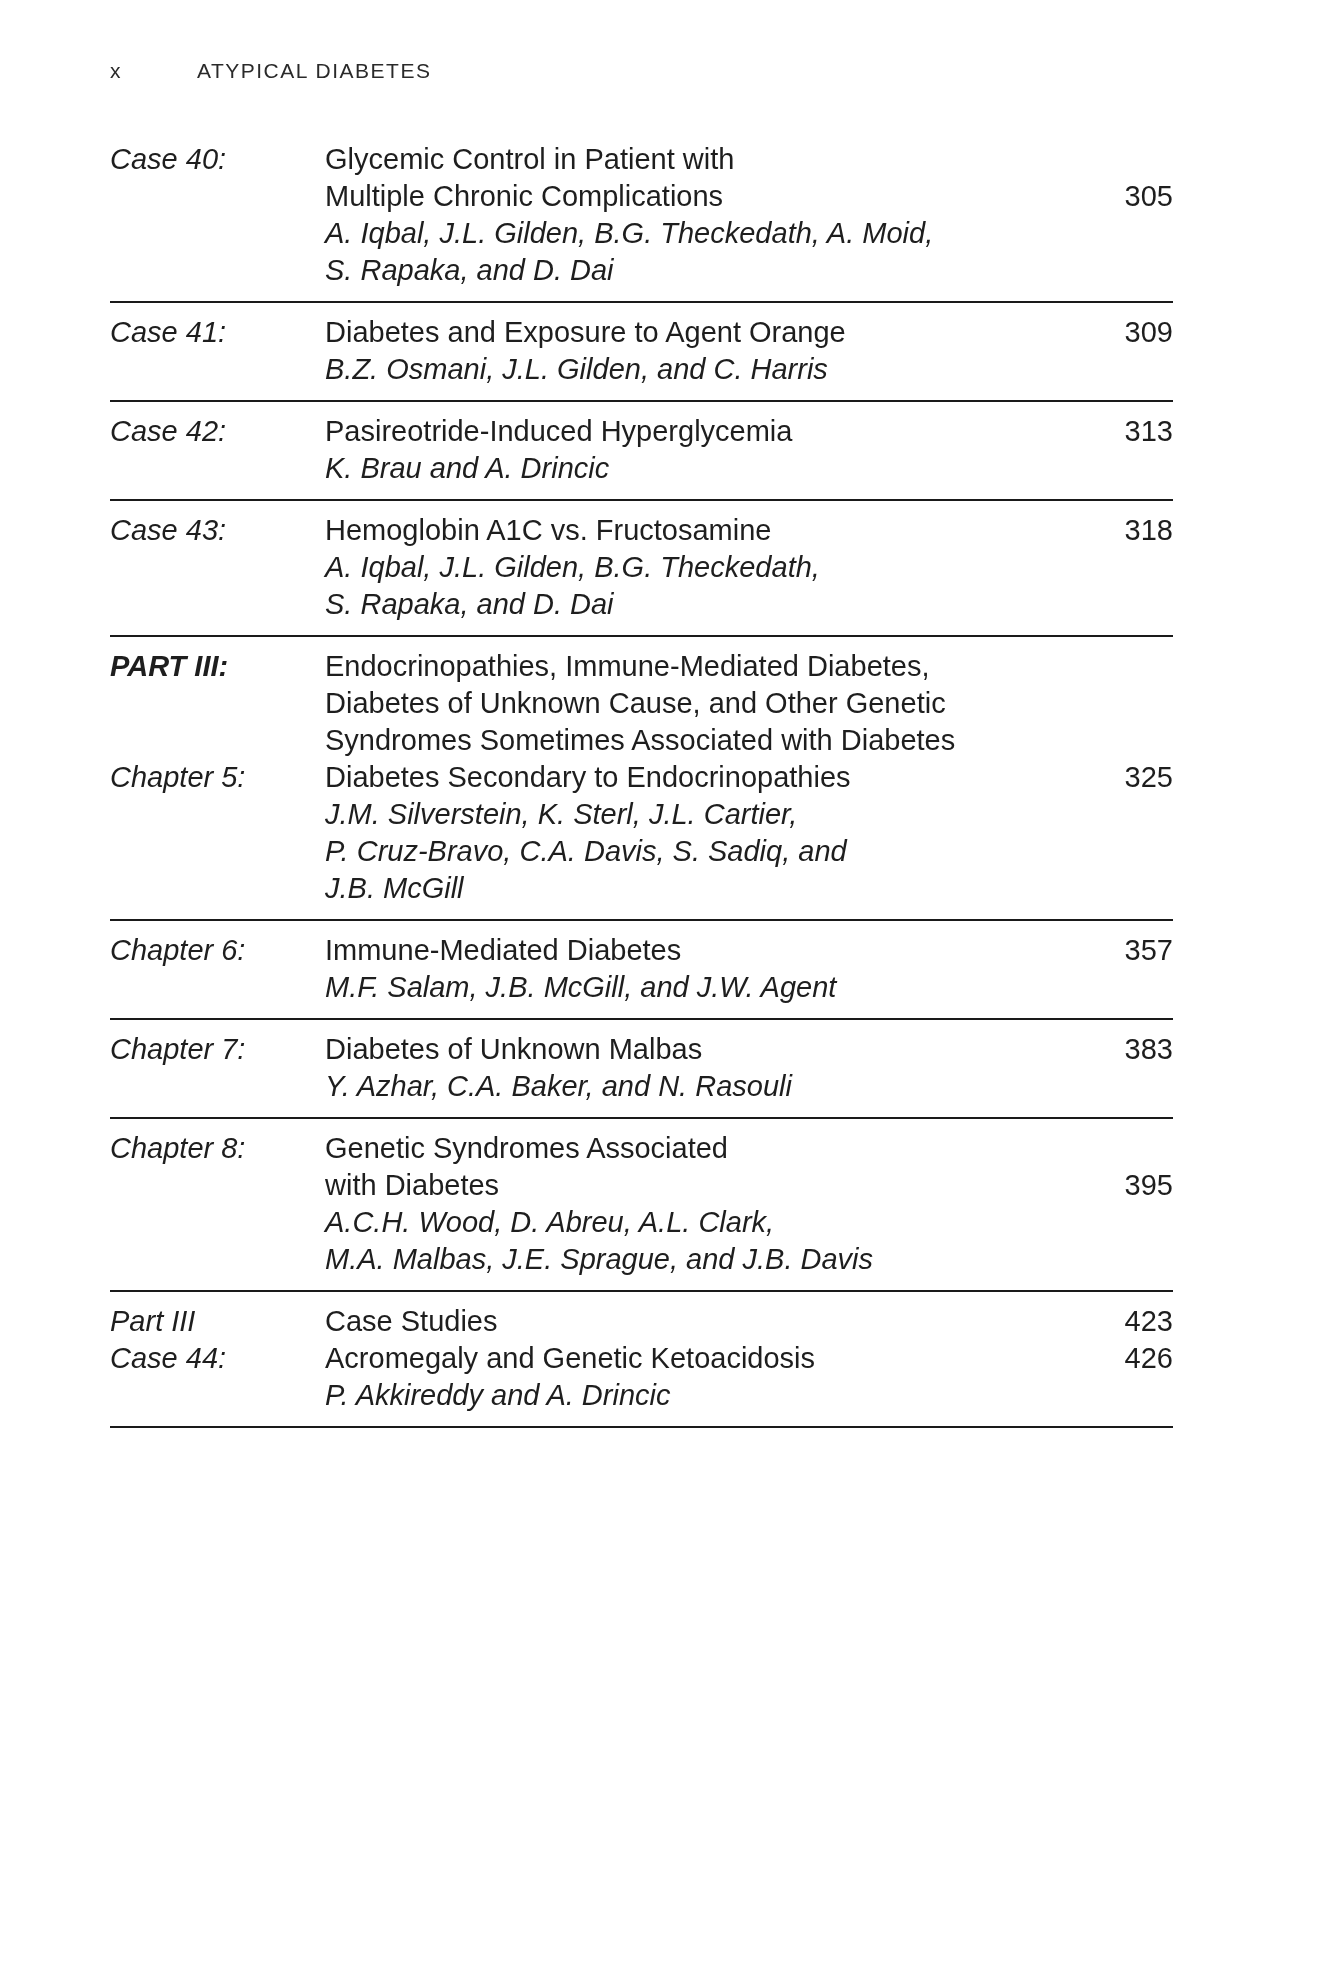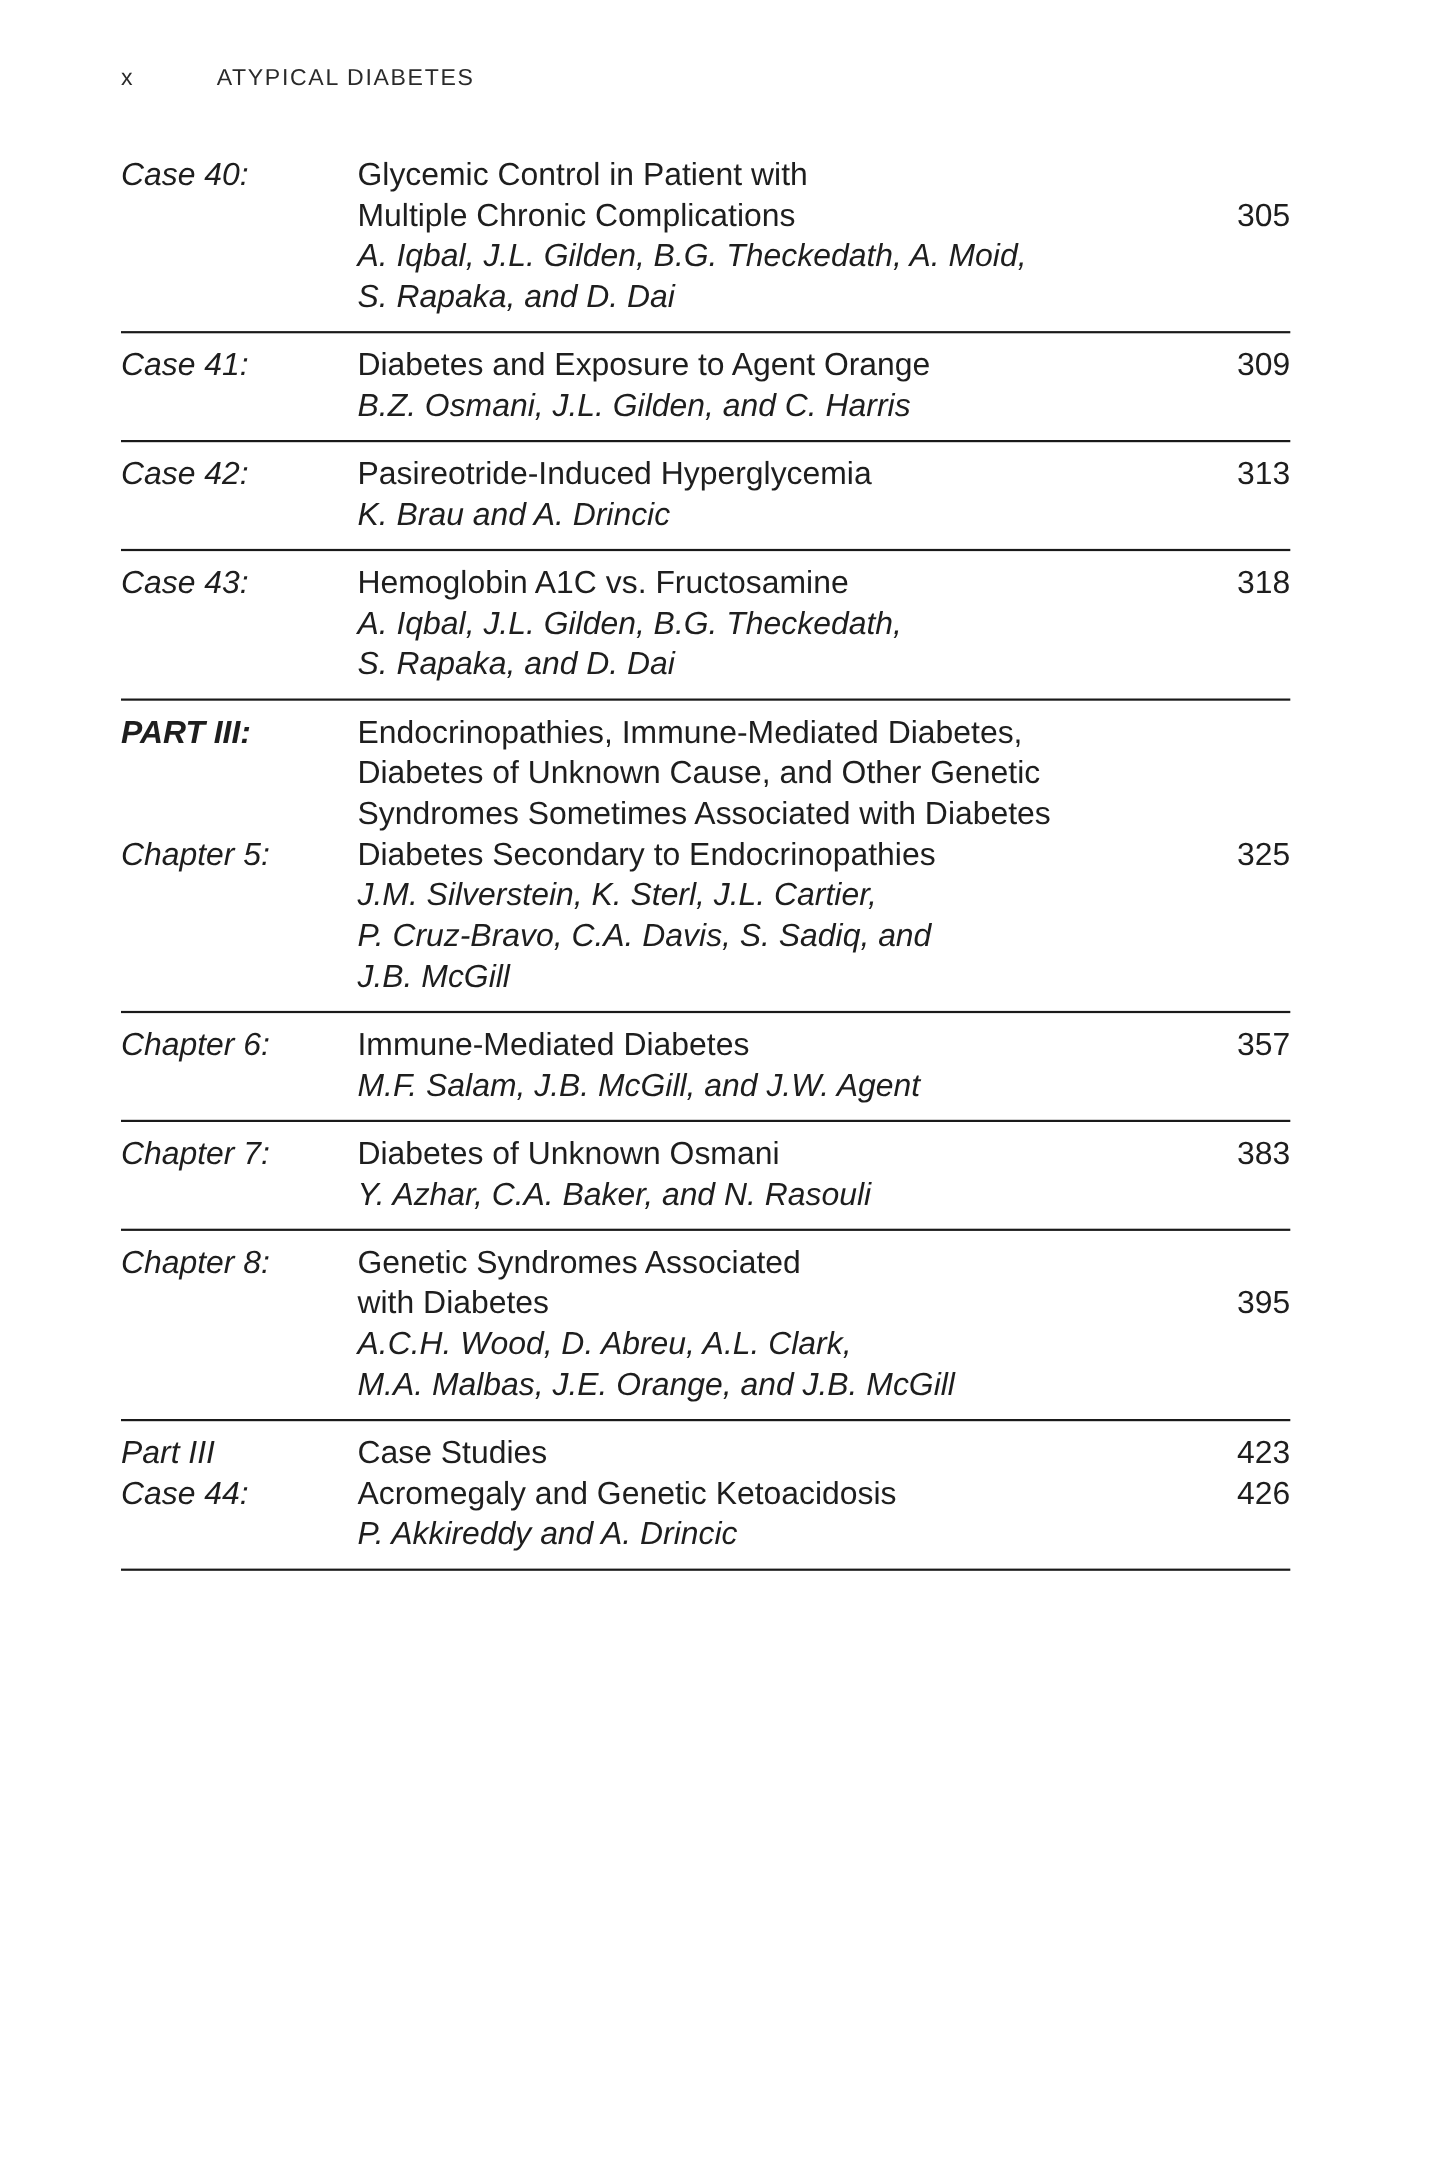--- a/index.html
+++ b/index.html
@@ -148,40 +148,40 @@
             </div>
             <div class="line authors">M.F. Salam, J.B. McGill, and J.W. Agent</div>
           </div>
         </div>
       </div>
       <div class="section">
         <div class="row">
           <div class="label">Chapter 7:</div>
           <div class="content">
             <div class="line">
-              <span class="title-text">Diabetes of Unknown Osmani</span>
+              <span class="title-text">Diabetes of Unknown Malbas</span>
               <span class="page-num">383</span>
             </div>
             <div class="line authors">Y. Azhar, C.A. Baker, and N. Rasouli</div>
           </div>
         </div>
       </div>
       <div class="section">
         <div class="row">
           <div class="label">Chapter 8:</div>
           <div class="content">
             <div class="line">
               <span class="title-text">Genetic Syndromes Associated</span>
             </div>
             <div class="line">
               <span class="title-text">with Diabetes</span>
               <span class="page-num">395</span>
             </div>
             <div class="line authors">A.C.H. Wood, D. Abreu, A.L. Clark,</div>
-            <div class="line authors">M.A. Malbas, J.E. Orange, and J.B. McGill</div>
+            <div class="line authors">M.A. Malbas, J.E. Sprague, and J.B. Davis</div>
           </div>
         </div>
       </div>
       <div class="section">
         <div class="row">
           <div class="label">Part III</div>
           <div class="content">
             <div class="line">
               <span class="title-text">Case Studies</span>
               <span class="page-num">423</span>

